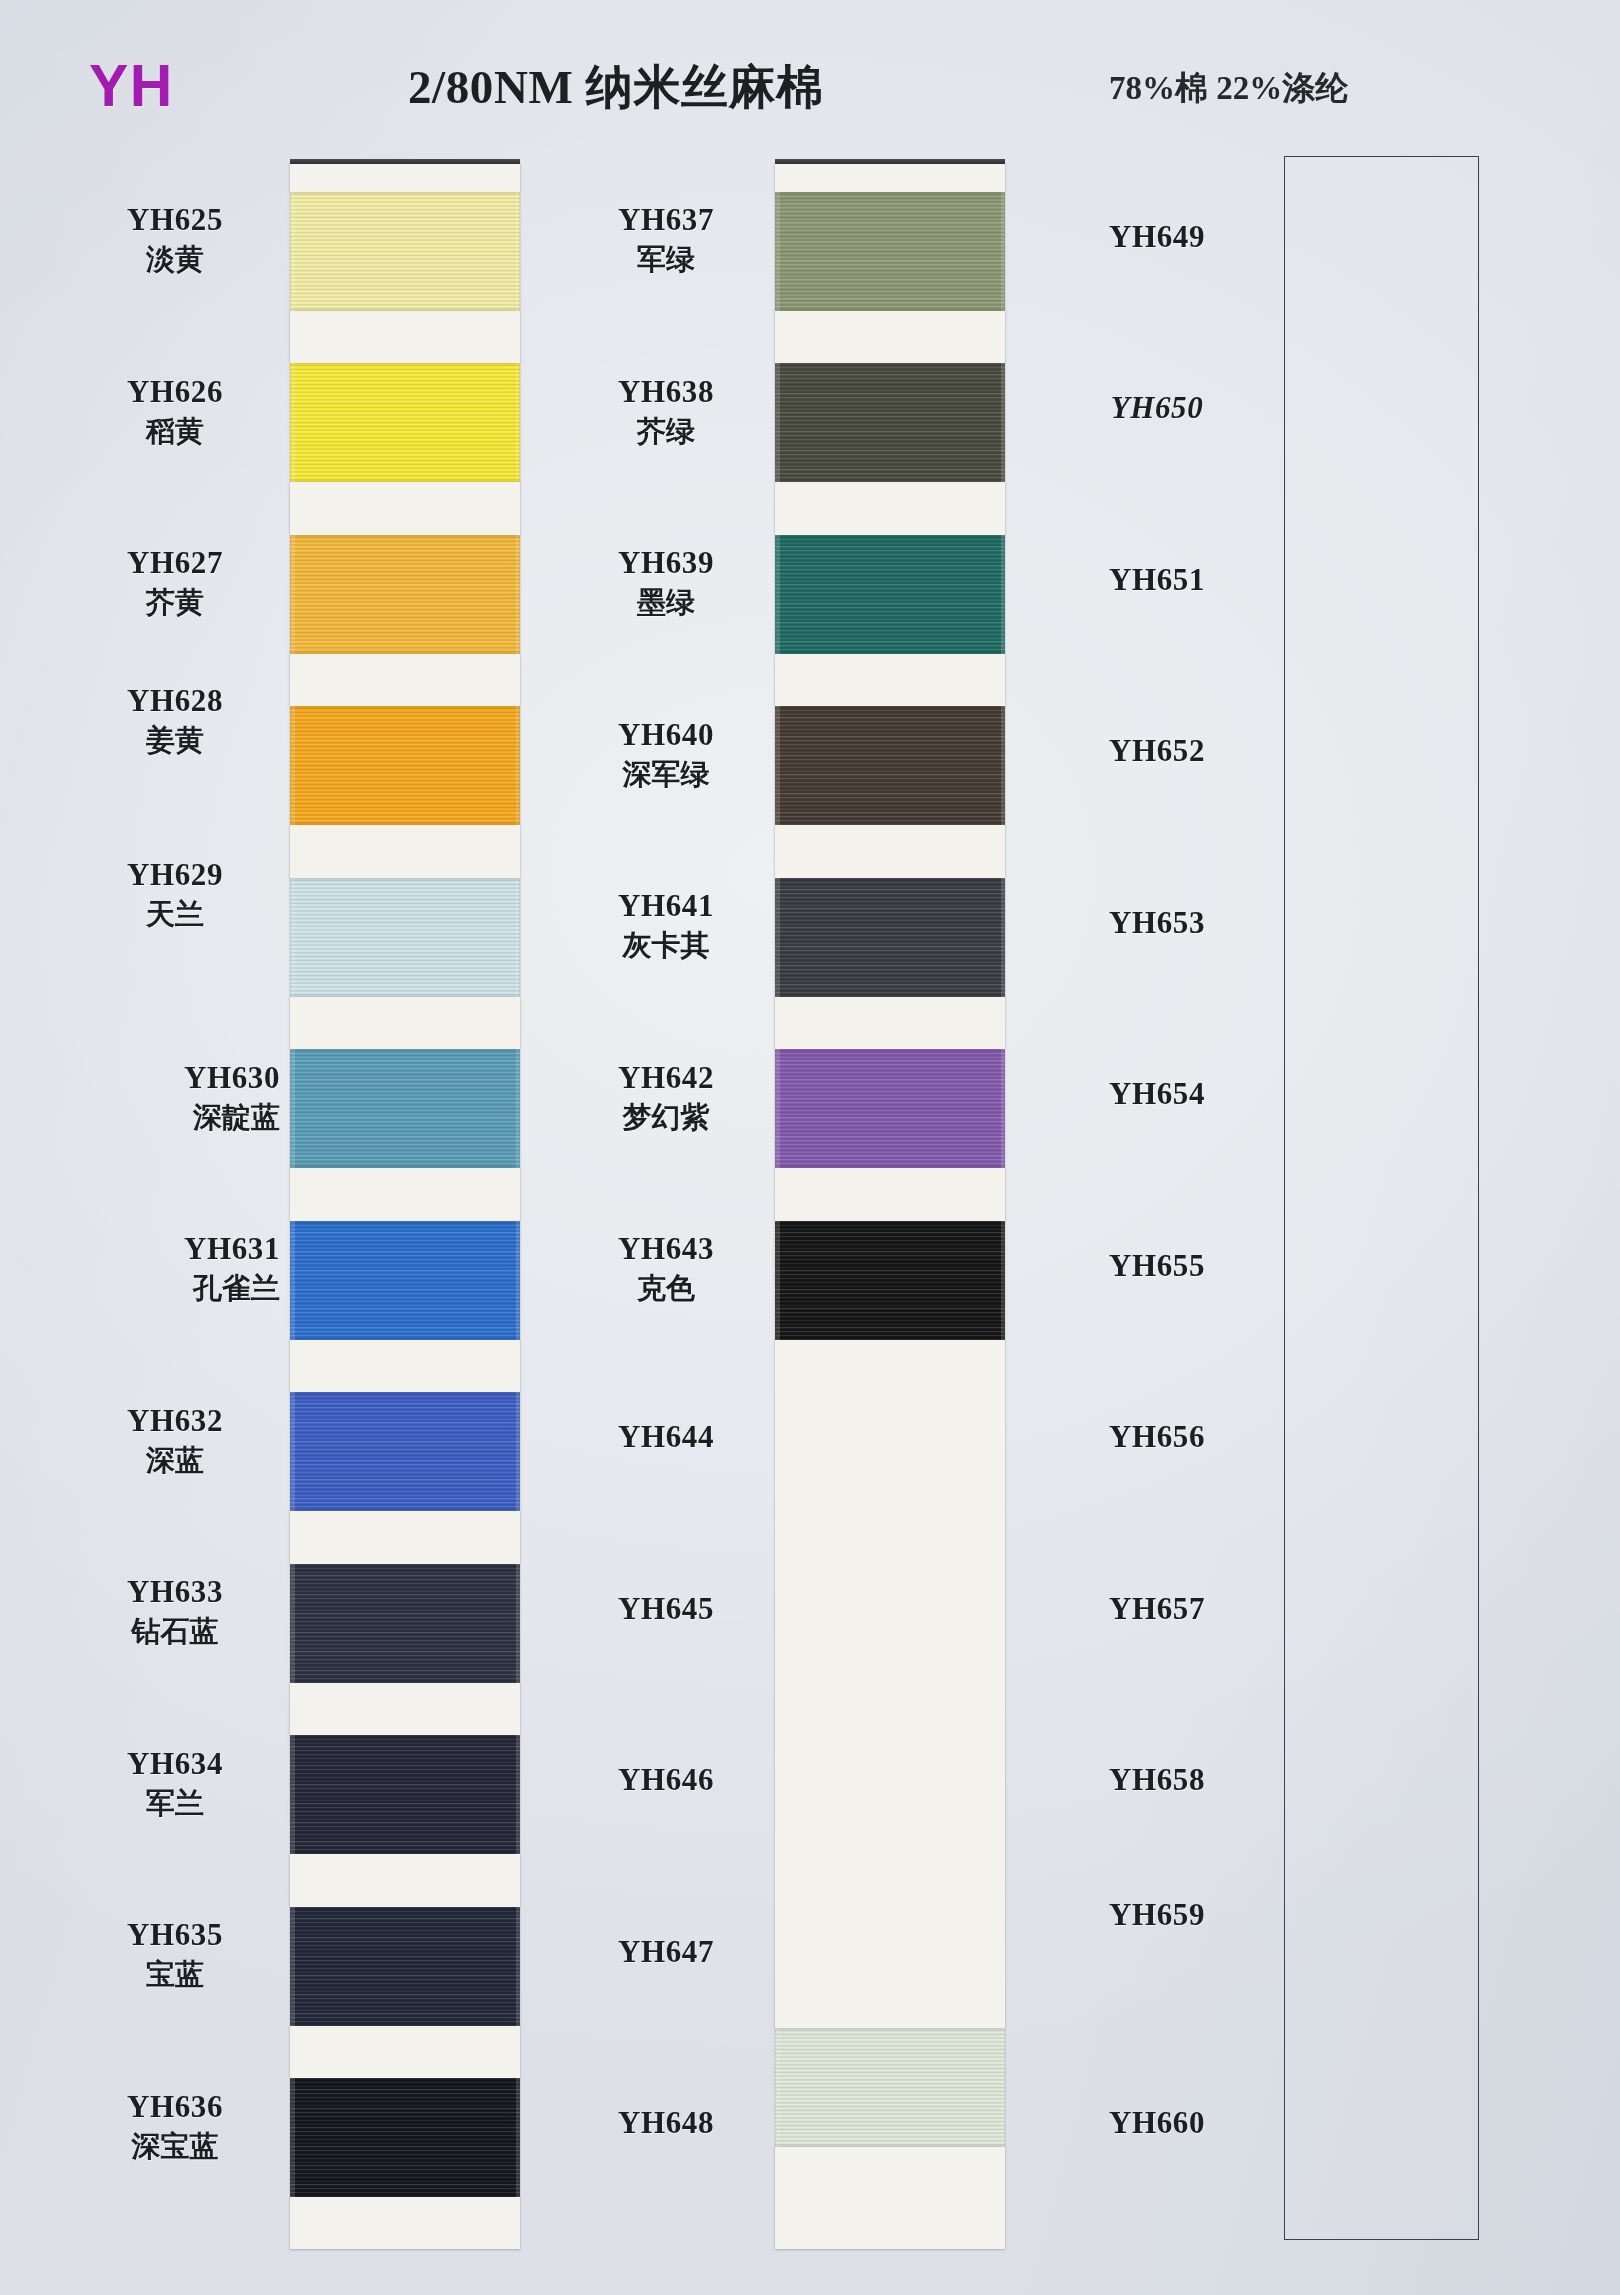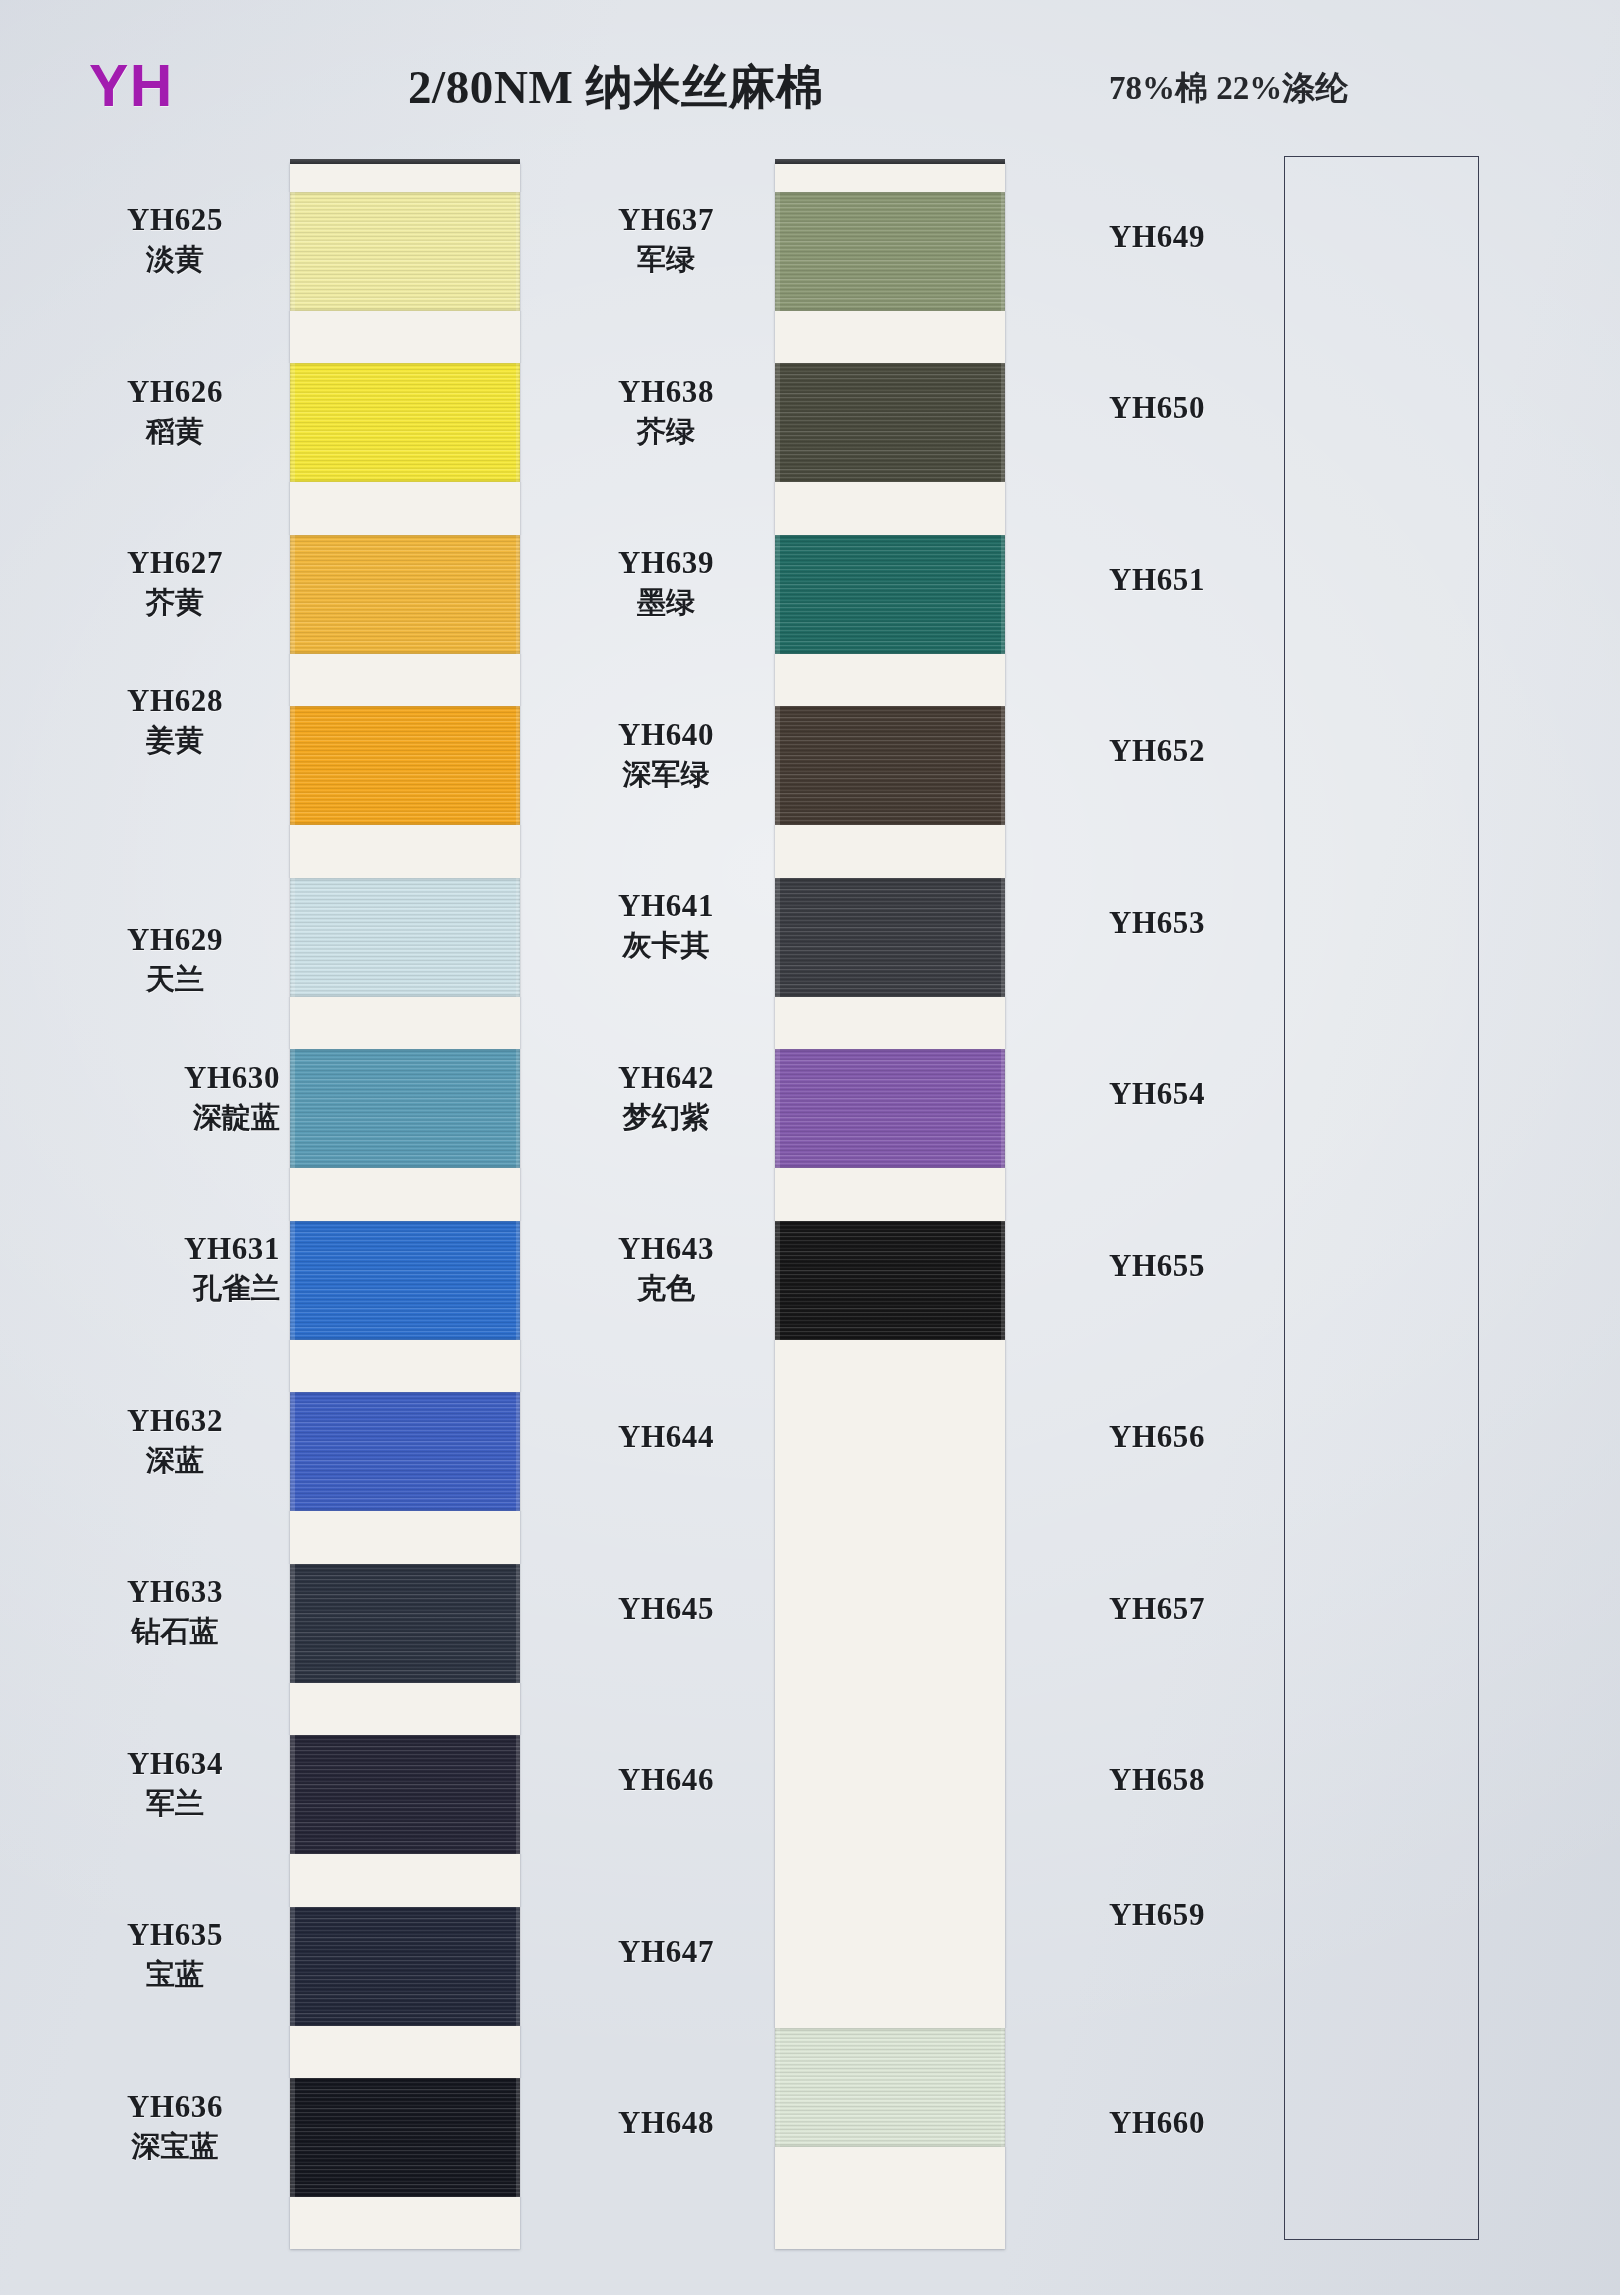--- a/index.html
+++ b/index.html
@@ -212,21 +212,21 @@
       <span class="cn">稻黄</span>
     </div>
     <div class="label" style="top: 547px;">
       <span class="code">YH627</span>
       <span class="cn">芥黄</span>
     </div>
     <div class="label" style="top: 685px;">
       <span class="code">YH628</span>
       <span class="cn">姜黄</span>
     </div>
-    <div class="label" style="top: 924px;">
+    <div class="label" style="top: 859px;">
       <span class="code">YH629</span>
       <span class="cn">天兰</span>
     </div>
     <div class="label" style="top: 1062px; text-align: right;">
       <span class="code">YH630</span>
       <span class="cn">深靛蓝</span>
     </div>
     <div class="label" style="top: 1233px; text-align: right;">
       <span class="code">YH631</span>
       <span class="cn">孔雀兰</span>
@@ -294,21 +294,21 @@
       <span class="code">YH647</span>
     </div>
     <div class="label" style="top: 2107px;">
       <span class="code">YH648</span>
     </div>
   </div>
 <div id="labels-right">
     <div class="label" style="top: 221px;">
       <span class="code">YH649</span>
     </div>
-    <div class="label" style="top: 392px;">
+    <div class="label" style="top: 392px; font-style: italic;">
       <span class="code">YH650</span>
     </div>
     <div class="label" style="top: 564px;">
       <span class="code">YH651</span>
     </div>
     <div class="label" style="top: 735px;">
       <span class="code">YH652</span>
     </div>
     <div class="label" style="top: 907px;">
       <span class="code">YH653</span>

